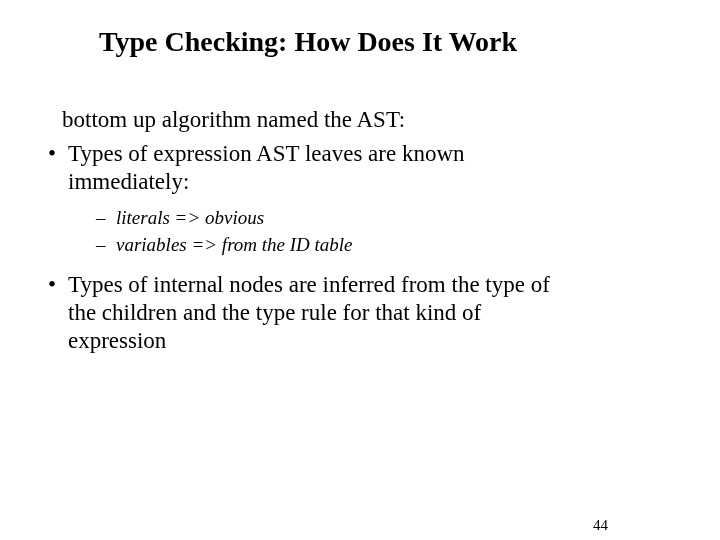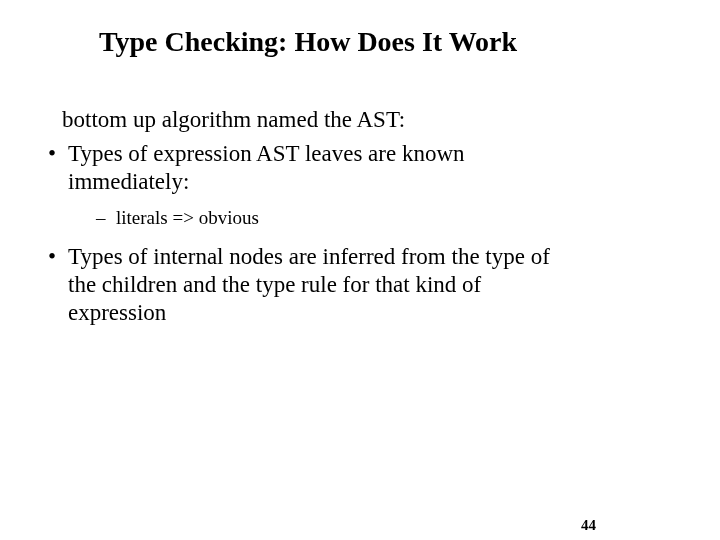--- a/index.html
+++ b/index.html
@@ -50,38 +50,38 @@
     position: absolute;
     left: 8px;
     top: 0;
     font-size: 23px;
   }
   ul.level2 {
     list-style: none;
     margin: 10px 0 14px 0;
     padding: 0;
     font-size: 19px;
+    font-style: italic;
   }
   ul.level2 > li {
     position: relative;
     padding-left: 48px;
     margin: 0 0 4px 0;
   }
   ul.level2 > li::before {
     content: "–";
     position: absolute;
     left: 28px;
     top: 0;
   }
   .pagenum {
     position: absolute;
-    right: 20px;
+    right: 8px;
     bottom: 6px;
     font-size: 15px;
-    font-weight: bold;
   }
 </style>
 </head>
 <body>
 
 <div class="slide">
 
   <div class="title">Type Checking: How Does It Work</div>
 
   <div class="body">
@@ -89,20 +89,21 @@
     <div class="intro">
       <br>
       <span class="intro-cont">bottom up algorithm named the AST:</span>
     </div>
 
     <ul class="level1">
       <li>
         <span>Types of expression AST  leaves are known immediately:</span>
         <ul class="level2">
           <li>literals =&gt; obvious</li>
+          <li>variables =&gt; from the ID table</li>
         </ul>
       </li>
       <li>
         <span>Types of internal nodes are inferred from the type of the children and the type rule for that kind of expression</span>
       </li>
     </ul>
 
   </div>
 
   <div class="pagenum">44</div>

